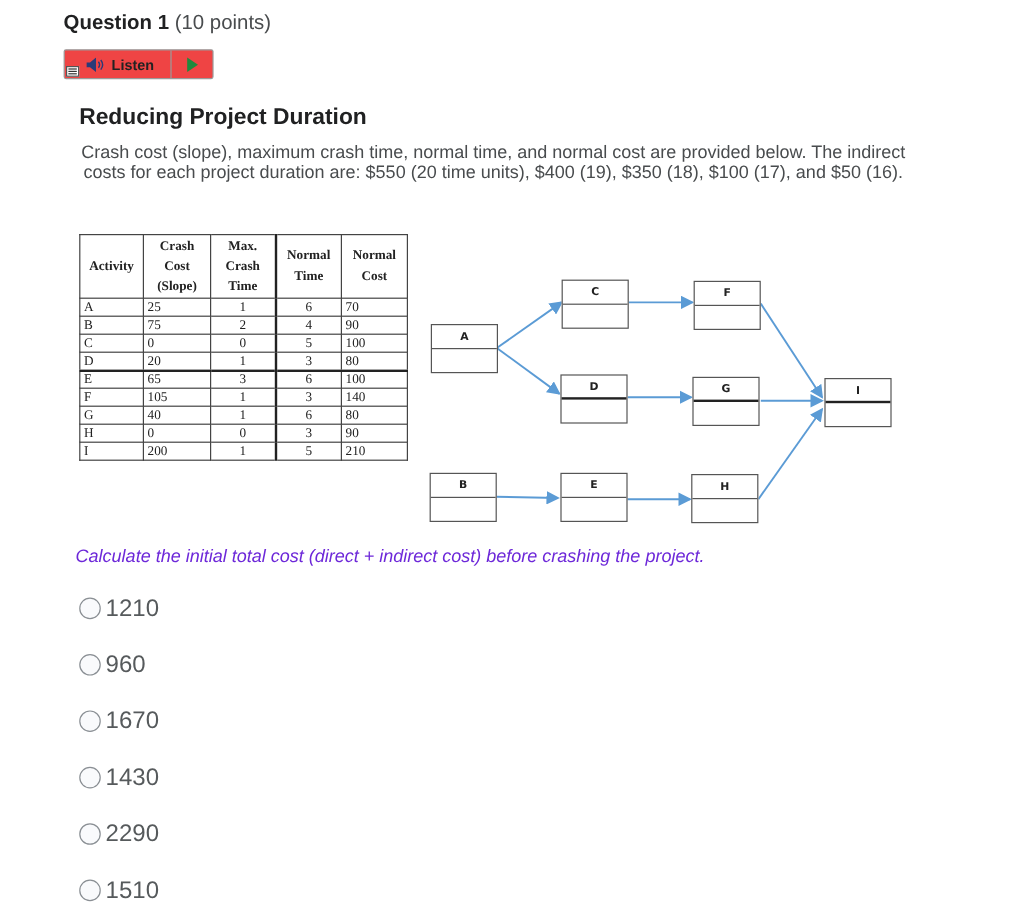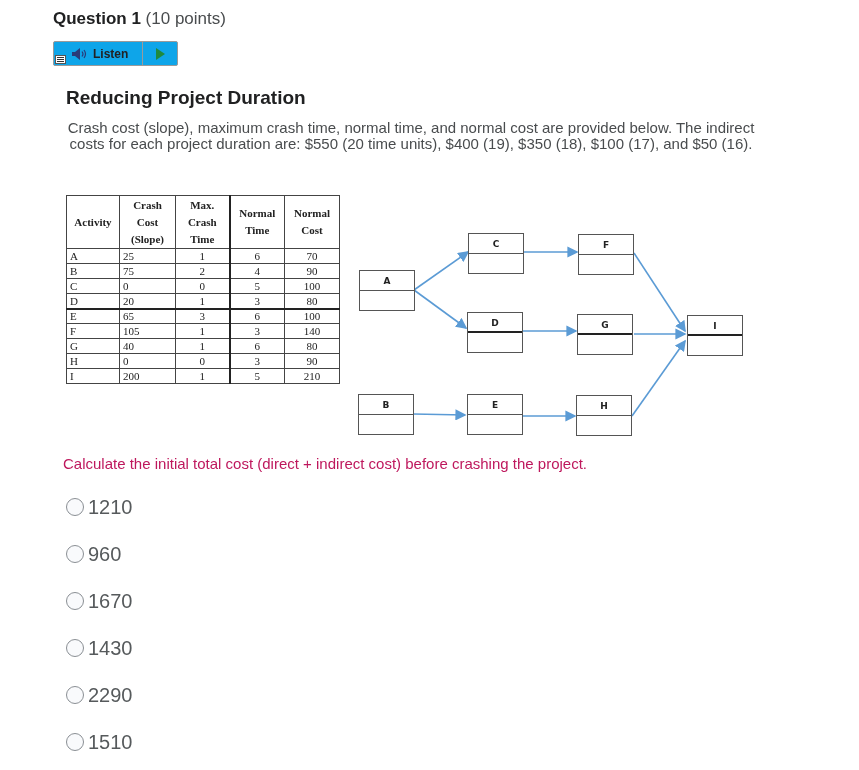--- a/index.html
+++ b/index.html
@@ -9,21 +9,21 @@
       color: #494c4e;
     }
     .q-title {
       position: absolute; left: 53px; top: 9px;
       font-size: 17px; color: #202122; font-weight: bold;
     }
     .q-title .pts { font-weight: normal; color: #494c4e; }
 
     .listen-widget {
       position: absolute; left: 53px; top: 41px; width: 125px; height: 25px;
-      border: 1px solid #9a9a9a; border-radius: 2px; background: #0ea5e9;
+      border: 1px solid #9a9a9a; border-radius: 2px; background: #ef4444;
       display: flex; box-sizing: border-box; text-align: right;
     }
     .listen-menu {
       position: absolute; left: 1px; bottom: 1px; width: 11px; height: 9px;
       background: #ffffff; border: 1px solid #555;
       box-sizing: border-box;
     }
     .listen-menu::before {
       content: ""; position: absolute; left: 1px; right: 1px; top: 1px; height: 1px;
       background: #333; box-shadow: 0 2px 0 #333, 0 4px 0 #333;
@@ -60,37 +60,37 @@
       border: 1px solid #444; padding: 0 3px; height: 15px; box-sizing: border-box;
     }
     table.activities th {
       font-weight: bold; height: 53px; text-align: center; line-height: 17px; font-size: 11px;
     }
     table.activities td.act { text-align: left; width: 53px; }
     table.activities td.slope { text-align: left; width: 56px; }
     table.activities td.mct { text-align: center; width: 54px; border-right: 2px solid #222; }
     table.activities th.mct { border-right: 2px solid #222; }
     table.activities td.nt { text-align: center; width: 55px; }
-    table.activities td.nc { text-align: center; width: 55px; }
+    table.activities td.nc { text-align: left; width: 55px; }
     table.activities tr.thick-top td { border-top: 2px solid #222; }
 
     .network { position: absolute; left: 0; top: 0; width: 859px; height: 770px; pointer-events: none; }
     .node {
       position: absolute; width: 56px; height: 41px; border: 1.5px solid #555; box-sizing: border-box;
       background: #fff; pointer-events: auto;
     }
     .node .label {
       height: 20px; border-bottom: 1.5px solid #555; box-sizing: border-box;
       text-align: center; font-size: 9px; font-weight: bold; line-height: 20px; color: #222;
       font-family: "DejaVu Sans", sans-serif;
     }
     .node.dark .label { border-bottom: 2px solid #222; }
 
     .question-text {
-      position: absolute; left: 63px; top: 455px; font-size: 15px; color: #be185d;
+      position: absolute; left: 63px; top: 455px; font-size: 15px; color: #6d28d9; font-style: italic;
     }
     .options { position: absolute; left: 66px; top: 496px; }
     .option {
       display: flex; align-items: center; height: 22px; margin-bottom: 25px; cursor: pointer;
       font-size: 20px; color: #565a5c;
     }
     .radio {
       width: 18px; height: 18px; border-radius: 50%; border: 1px solid #8a8f94;
       background: #f9fafc; box-sizing: border-box; margin-right: 4px;
     }

